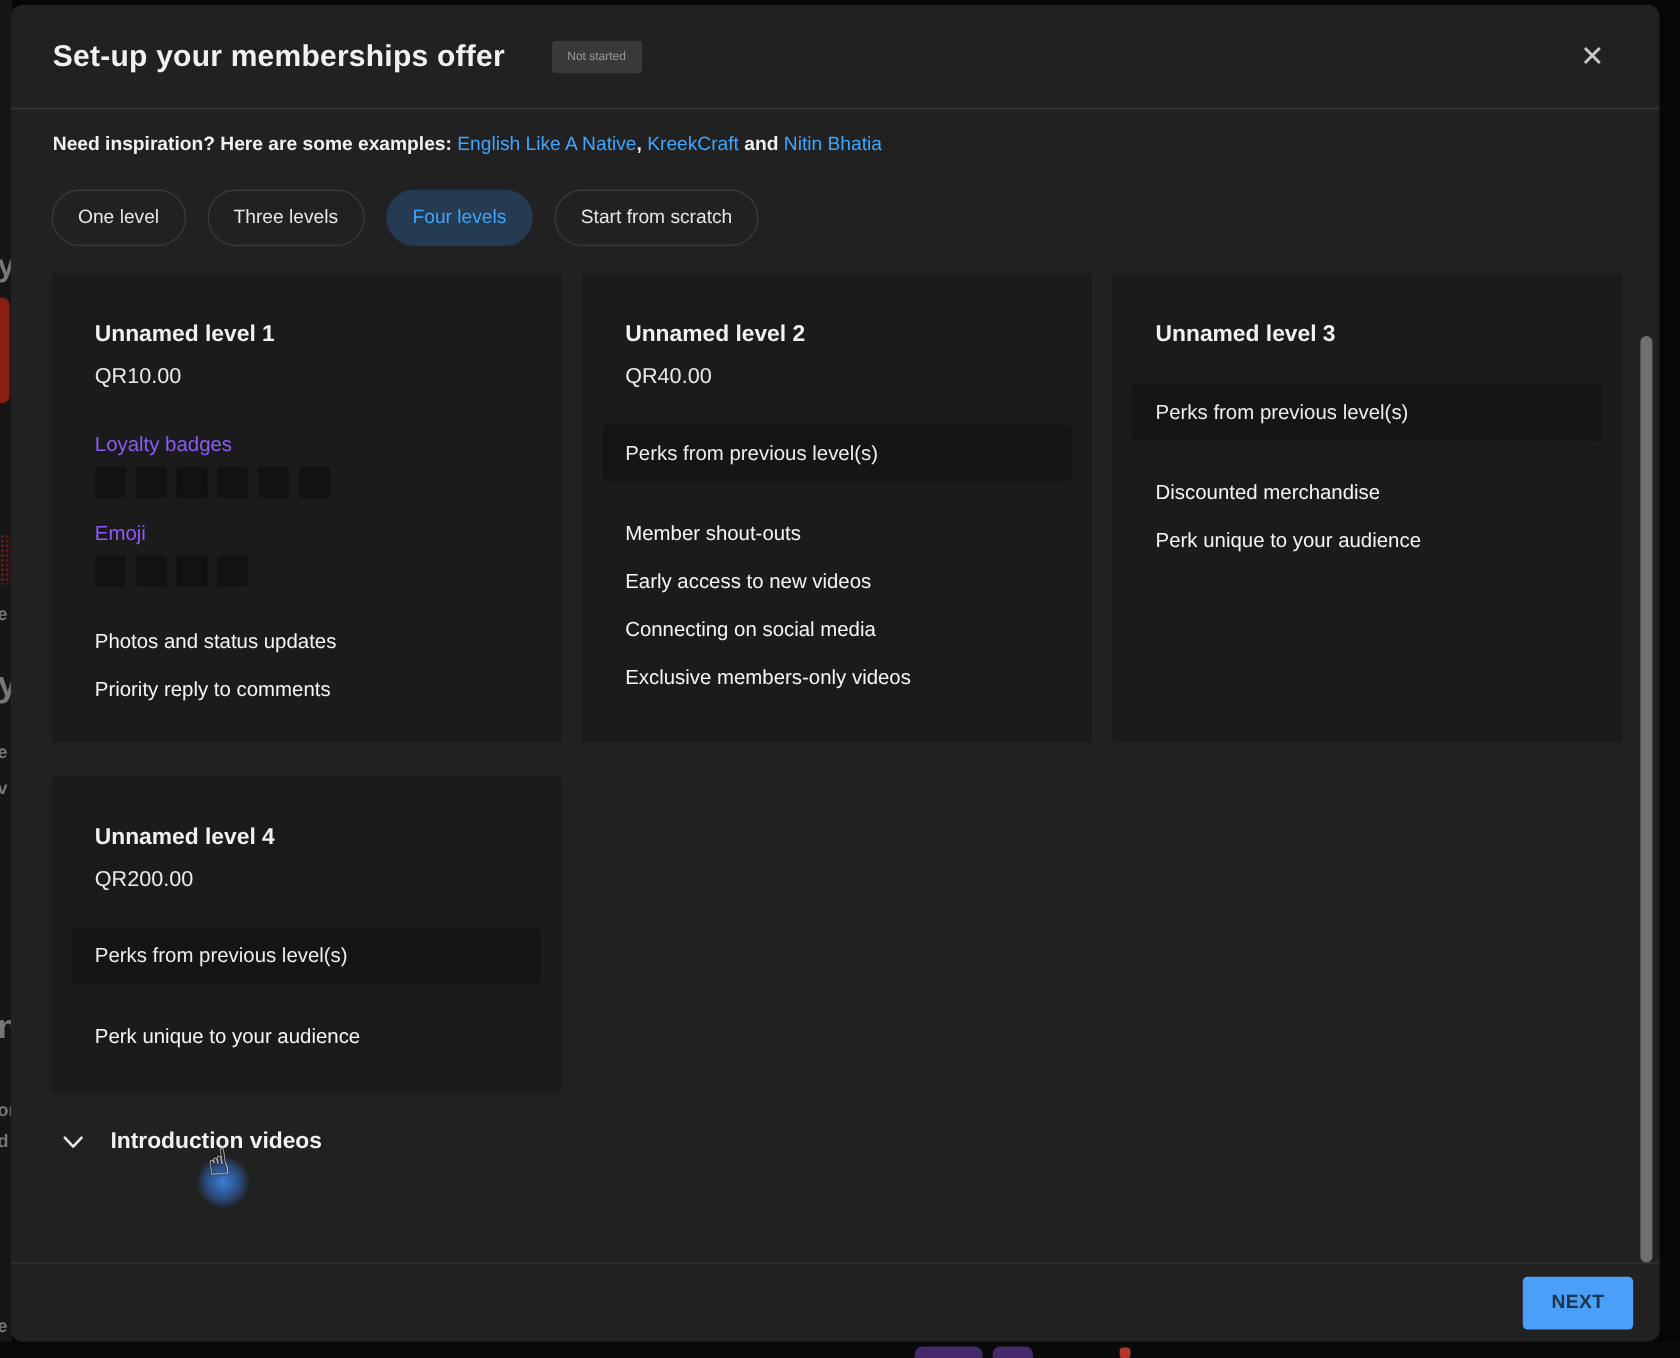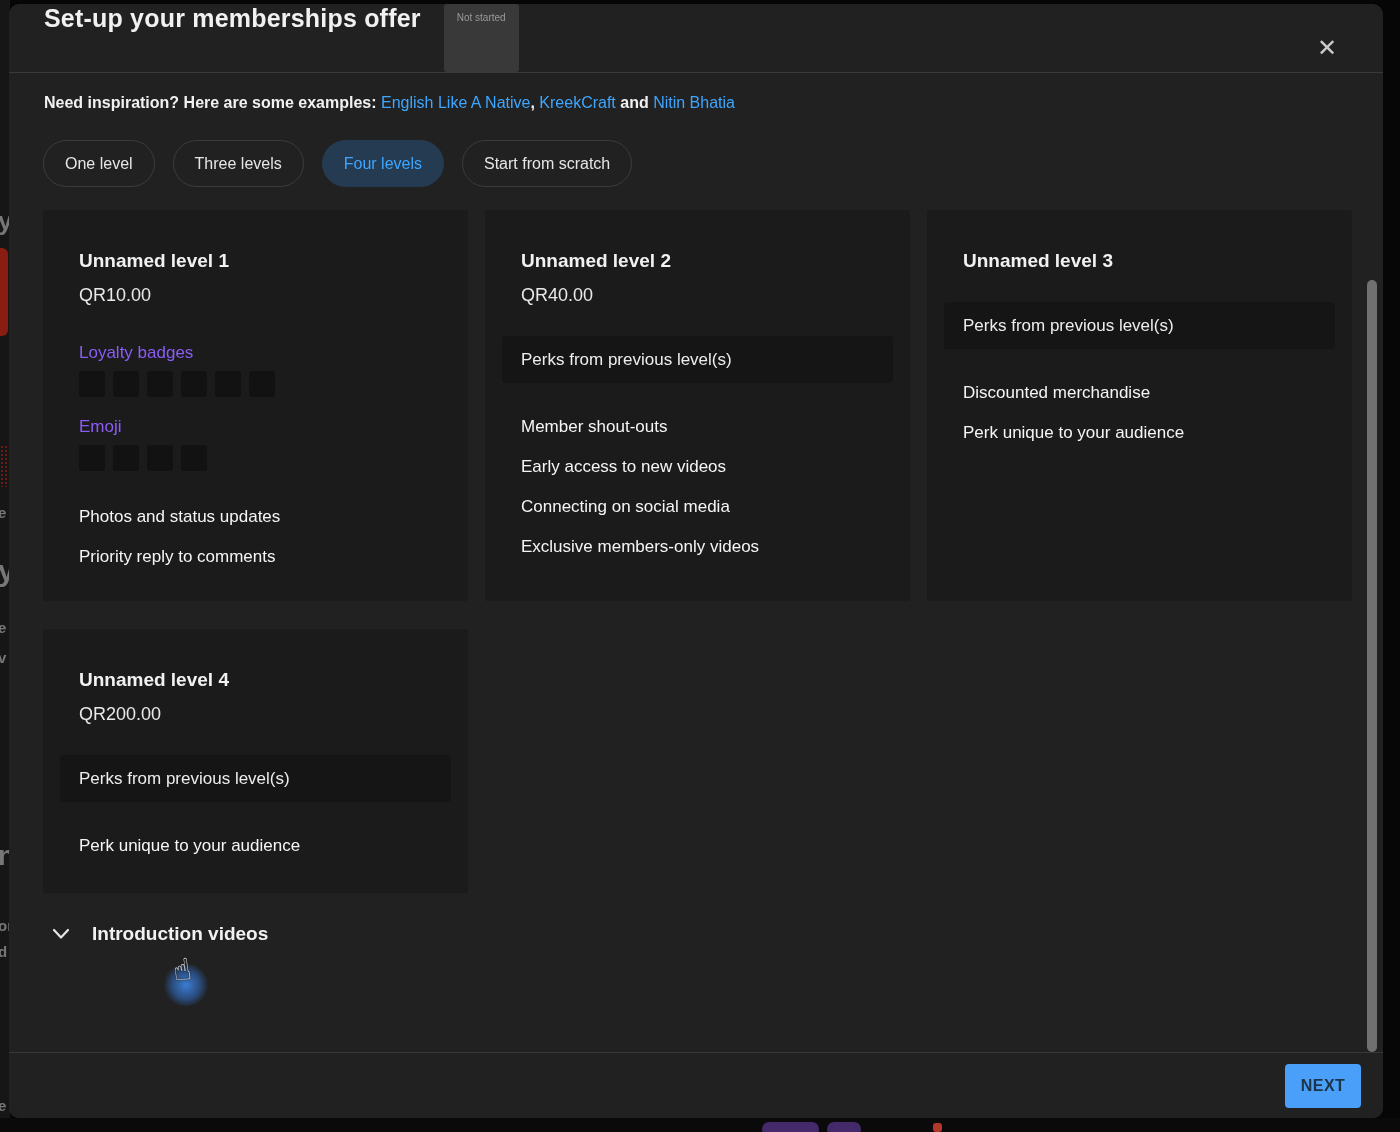--- a/index.html
+++ b/index.html
@@ -18,22 +18,22 @@
   .edge-blob{position:absolute;left:-8px;top:248px;width:16px;height:88px;background:#8a1d12;border-radius:6px;}
   .edge-speckle{position:absolute;left:-4px;top:445px;width:14px;height:42px;
     background:radial-gradient(circle,#6d1a12 1px,transparent 1.4px);background-size:4px 4px;}
   .bottom-strip{position:absolute;left:0;top:1118px;width:1400px;height:14px;background:#0a0a0a;}
   .pill{position:absolute;top:4px;height:14px;border-radius:7px;background:#452a6b;}
   .dot{position:absolute;top:5px;width:9px;height:9px;border-radius:3px;background:#b3382c;}
 
   
   .modal{position:absolute;left:9px;top:4px;width:1374px;height:1114px;background:var(--modal-bg);
     border-radius:10px;overflow:hidden;}
-  .modal-header{position:relative;height:69px;display:flex;padding:0 35px;
-    border-bottom:1px solid var(--divider);}
+  .modal-header{position:relative;height:87px;display:flex;align-items:center;padding:0 35px;
+    border-bottom:1px solid var(--divider);gap:16px;}
   .modal-title{font-size:25px;font-weight:bold;color:var(--text);letter-spacing:.2px;}
   .status-badge{margin-left:23px;background:var(--badge-bg);color:var(--muted);font-size:10px;
     padding:8px 13px;border-radius:3px;}
   .close-btn{position:absolute;right:40px;top:28px;width:32px;height:32px;background:none;border:none;
     color:#c9c9c9;font-size:24px;line-height:32px;text-align:center;cursor:pointer;}
 
   .modal-body{padding:0 34px;}
   .inspiration{margin-top:21px;padding-left:1px;font-size:16px;color:var(--text);}
   .inspiration a{color:var(--accent);text-decoration:none;}
   .inspiration b{font-weight:bold;}
@@ -65,21 +65,21 @@
   .section-label{font-size:19px;font-weight:bold;color:var(--text);text-align:right;}
 
   .cursor-fx{position:absolute;left:152px;top:948px;width:60px;height:60px;pointer-events:none;}
   .cursor-glow{position:absolute;left:2px;top:12px;width:46px;height:42px;border-radius:50%;
     background:radial-gradient(circle,rgba(60,130,220,.95) 0%,rgba(50,110,200,.55) 45%,rgba(40,90,180,0) 72%);}
   .cursor-hand{position:absolute;left:12px;top:0;font-size:30px;color:#e3e3e3;
     text-shadow:0 0 2px #222,0 0 1px #000;transform:rotate(-8deg);font-family:"DejaVu Sans",sans-serif;}
 
   .modal-footer{position:absolute;left:0;bottom:0;width:100%;height:66px;border-top:1px solid #383838;
     display:flex;align-items:center;justify-content:flex-end;padding-right:22px;background:var(--modal-bg);}
-  .next-btn{width:76px;height:44px;background:var(--next-bg);color:var(--next-fg);border:none;
+  .next-btn{width:92px;height:44px;background:var(--next-bg);color:var(--next-fg);border:none;
     border-radius:4px;font-size:16px;font-weight:bold;letter-spacing:.4px;cursor:pointer;}
 
   .scroll-thumb{position:absolute;right:6px;top:276px;width:10px;height:772px;background:var(--scrollbar);
     border-radius:5px;}
 </style>
 </head>
 <body>
 
 <div class="stage">
 

